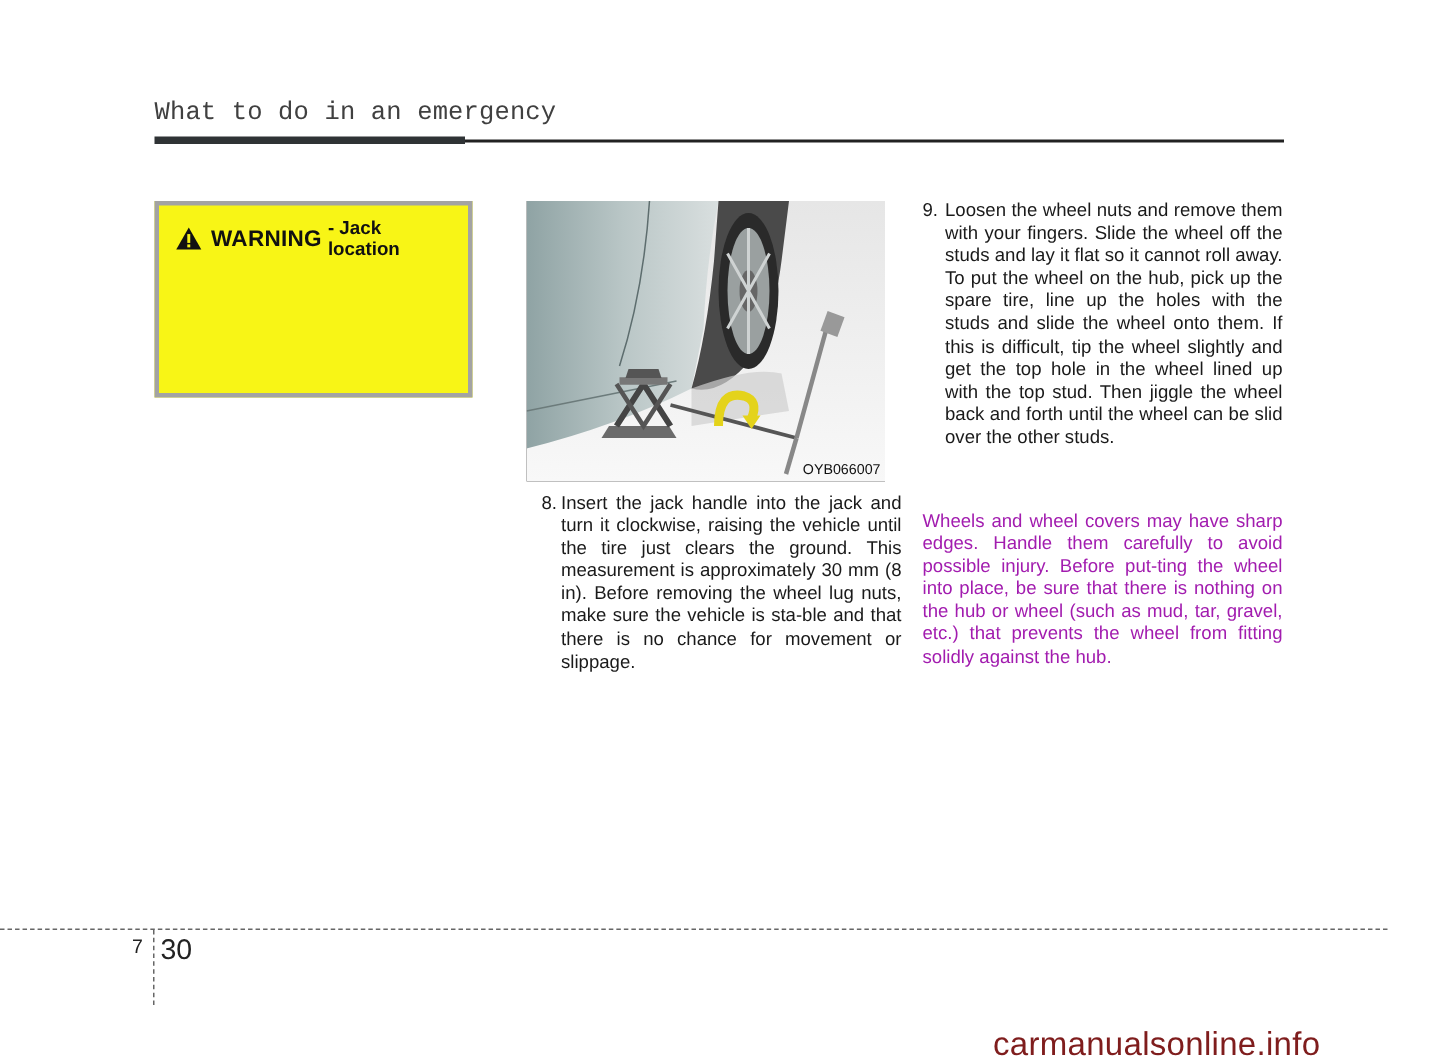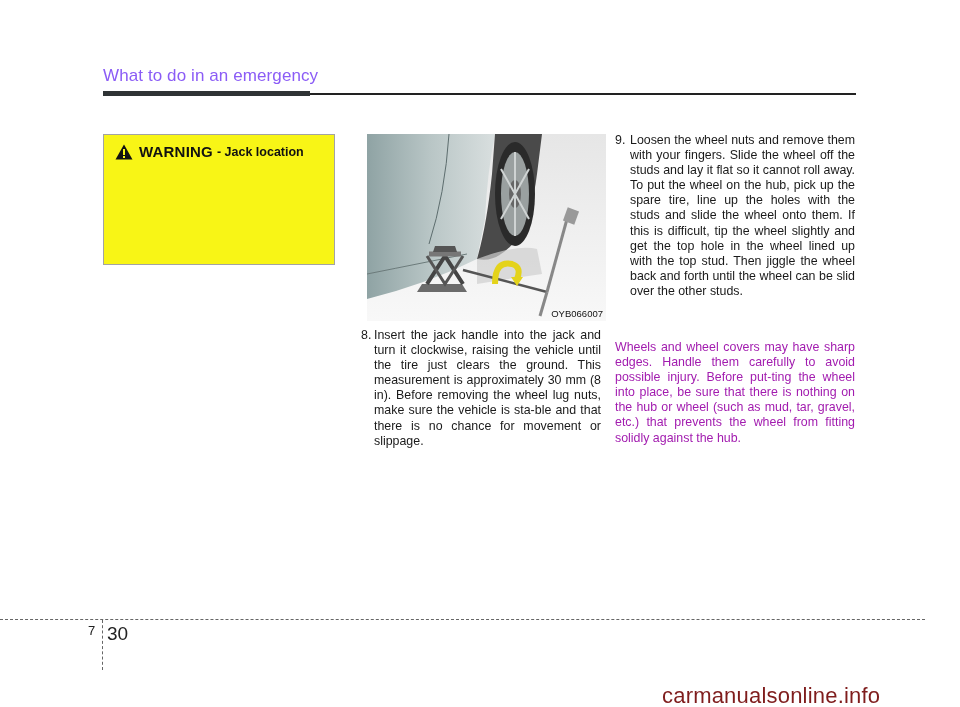--- a/index.html
+++ b/index.html
@@ -1,32 +1,32 @@
 <!DOCTYPE html>
 <html><head>
 <meta charset="utf-8">
 <style>
   html, body { margin:0; padding:0; background:#ffffff; }
   body { width:960px; height:707px; position:relative; overflow:hidden;
          font-family:"Liberation Sans", sans-serif; color:#1a1a1a; }
 
-  .header-title { position:absolute; left:103px; top:66px; font-family:Liberation Sans, sans-serif;
-                  font-size:17px; color:#8b5cf6; letter-spacing:0.1px; }
+  .header-title { position:absolute; left:103px; top:66px; font-family:Liberation Mono, monospace;
+                  font-size:17px; color:#404040; letter-spacing:0.1px; }
   .header-bar-thick { position:absolute; left:103px; top:91px; width:207px; height:5px; background:#2f3335; }
   .header-bar-thin { position:absolute; left:310px; top:93px; width:546px; height:2px; background:#222; }
 
-  .warning-box { position:absolute; left:103px; top:134px; width:232px; height:131px;
-                 background:#f8f516; border:1px solid #a3a3a3; box-sizing:border-box; padding:8px 8px 0 9px; }
+  .warning-box { position:absolute; left:103px; top:134px; width:212px; height:131px;
+                 background:#f8f516; border:3px solid #a3a3a3; box-sizing:border-box; padding:8px 8px 0 9px; }
   .warning-head { display:flex; align-items:center; margin-bottom:3px; }
   .warning-icon { width:18px; height:16px; margin-right:6px; margin-left:2px; }
   .warning-word { font-weight:bold; font-size:15px; color:#111; letter-spacing:0.2px; }
-  .warning-sub { font-weight:bold; font-size:12.5px; color:#111; margin-left:4px;text-align:center; }
+  .warning-sub { font-weight:bold; font-size:12.5px; color:#111; margin-left:4px; }
   .warning-body { font-weight:bold; font-size:12.4px; line-height:15px; text-align:justify; color:#111; }
 
-  .photo { position:absolute; left:367px; top:134px; width:239px; height:187px; background:#737373; overflow:hidden; }
+  .photo { position:absolute; left:351px; top:134px; width:239px; height:187px; background:#737373; overflow:hidden; }
   .photo-caption { position:absolute; right:3px; bottom:2px; font-size:9.5px; color:#111; }
 
   .step8 { position:absolute; left:361px; top:328px; width:240px; font-size:12.4px; line-height:15.1px; color:#1a1a1a; }
   .step { display:flex; }
   .step-num { width:13px; flex:none; }
   .step-text { flex:1; text-align:justify; }
   .step9 { position:absolute; left:615px; top:133px; width:240px; font-size:12.4px; line-height:15.1px; color:#1a1a1a; }
   .step9 .step-num { width:15px; }
   .para { position:absolute; left:615px; top:340px; width:240px; font-size:12.4px; line-height:15.1px;
           text-align:justify; color:#a21caf; }

